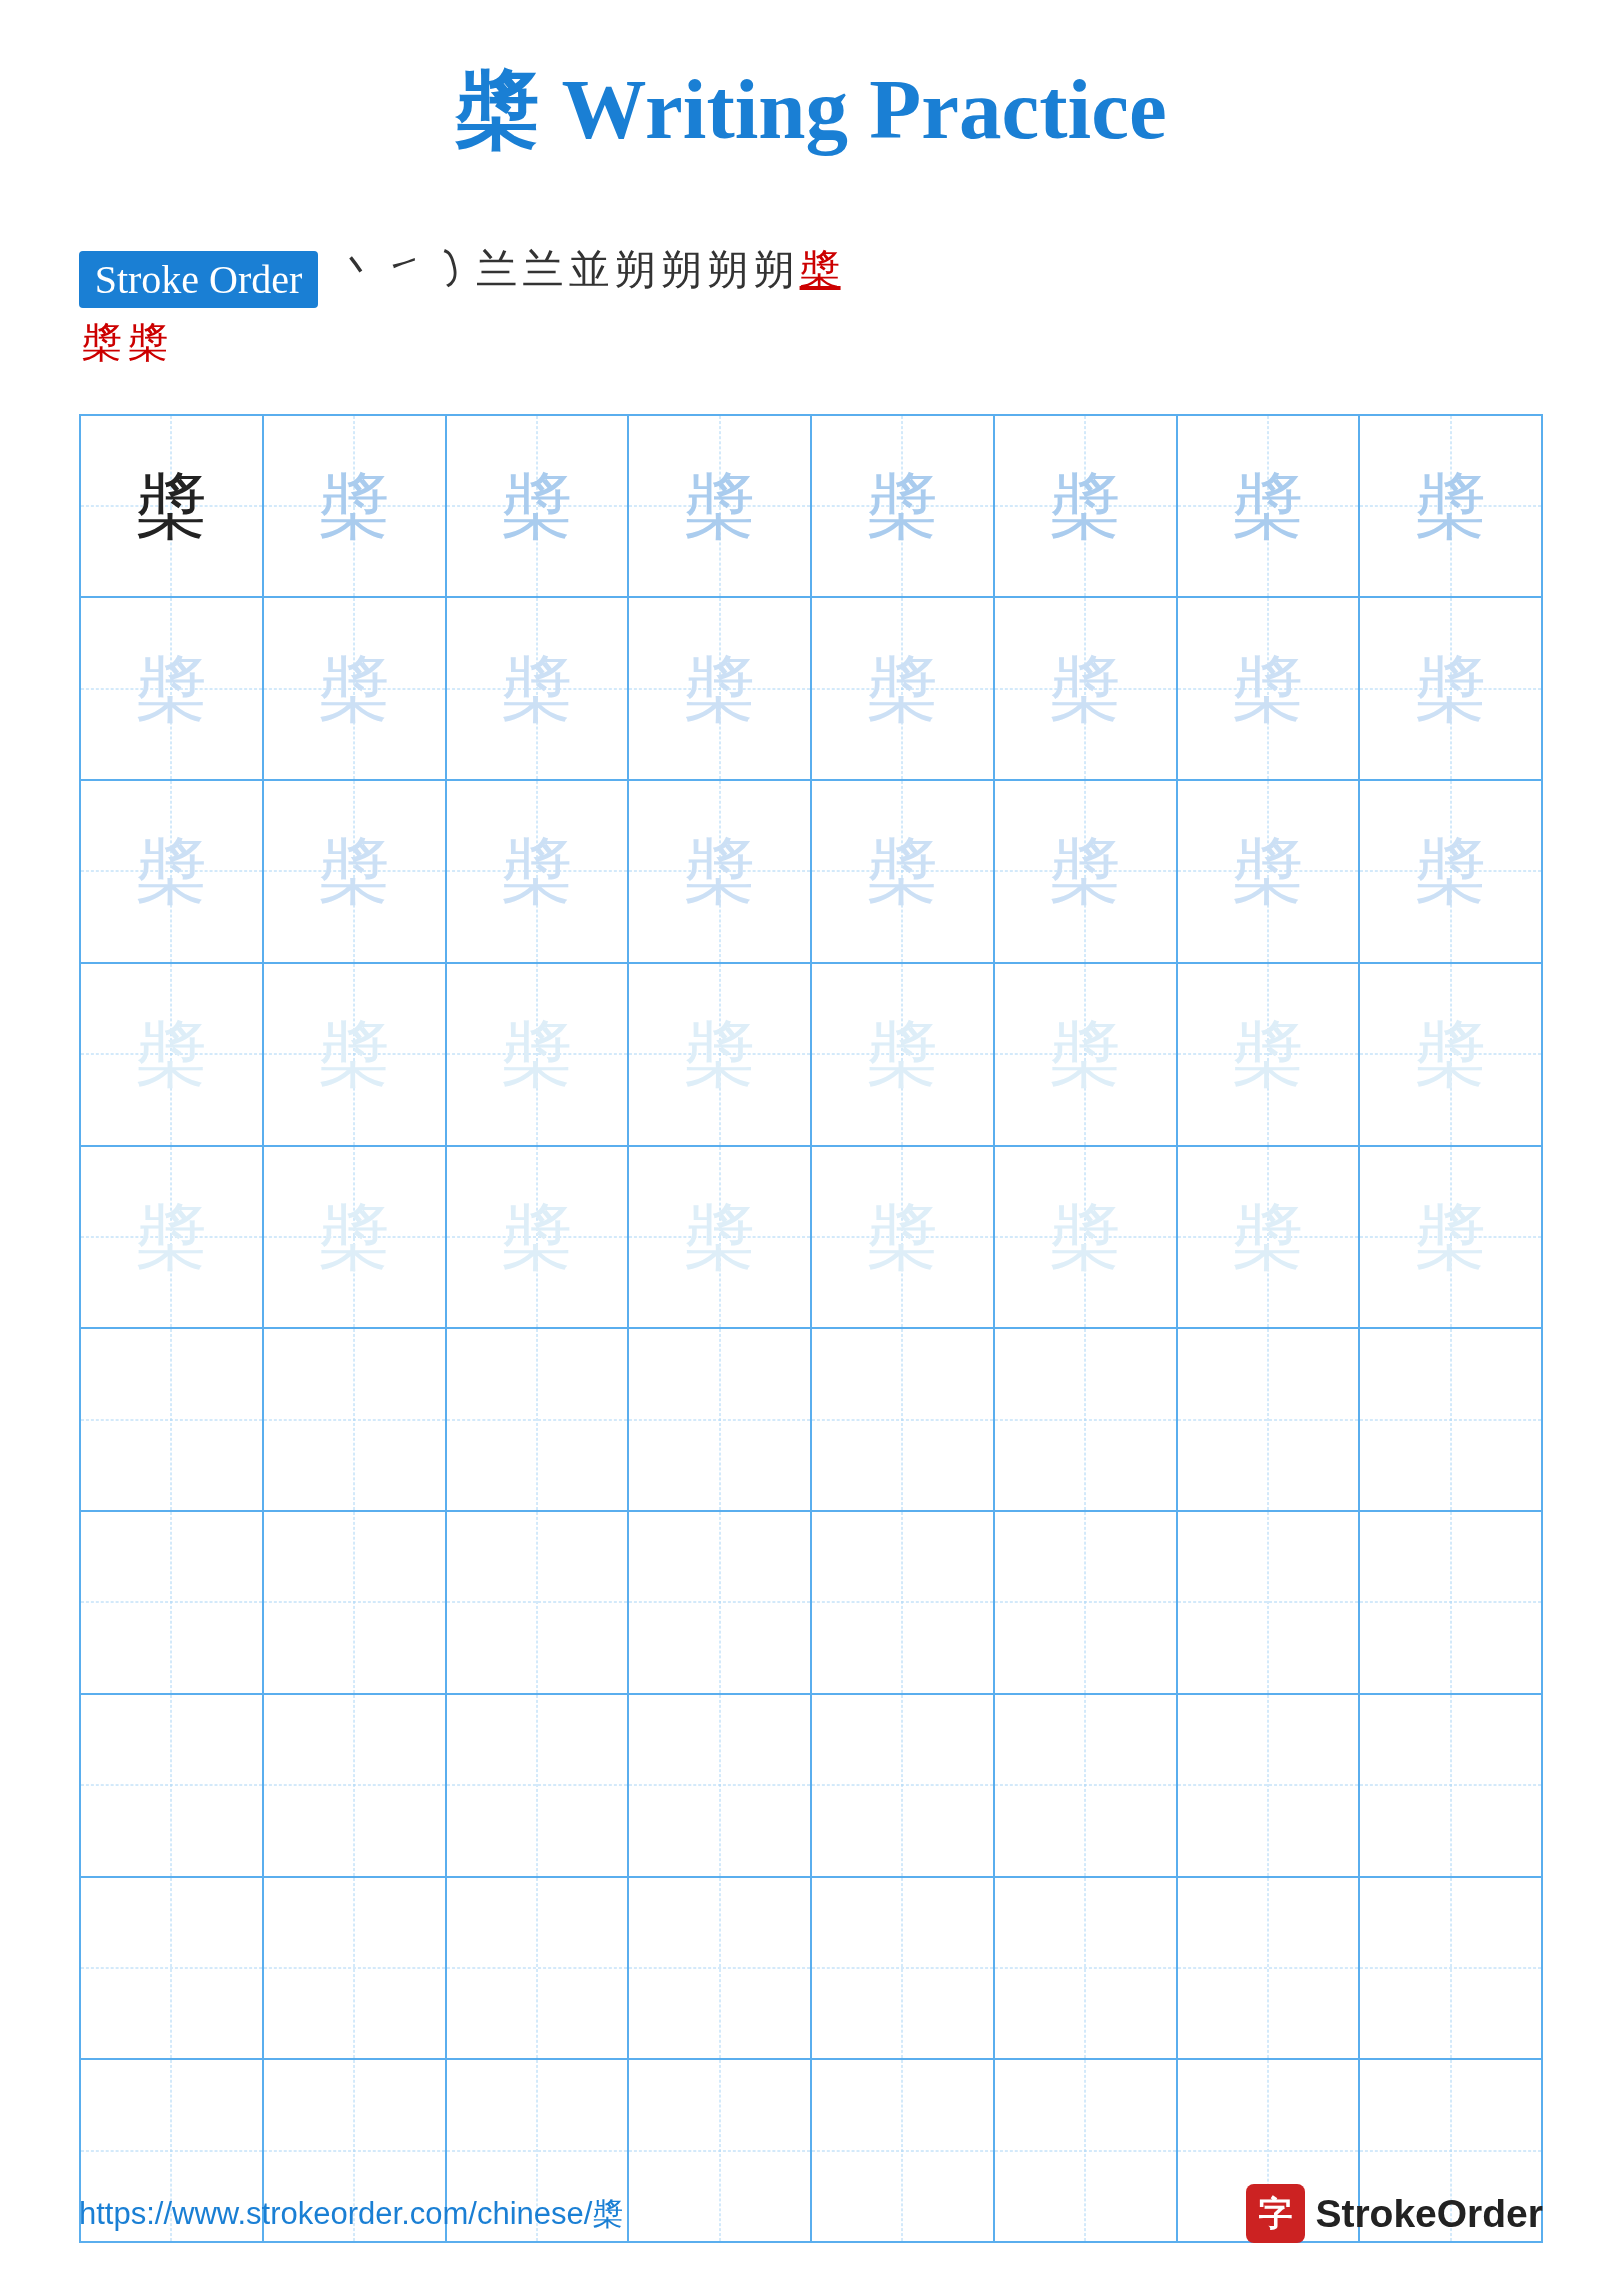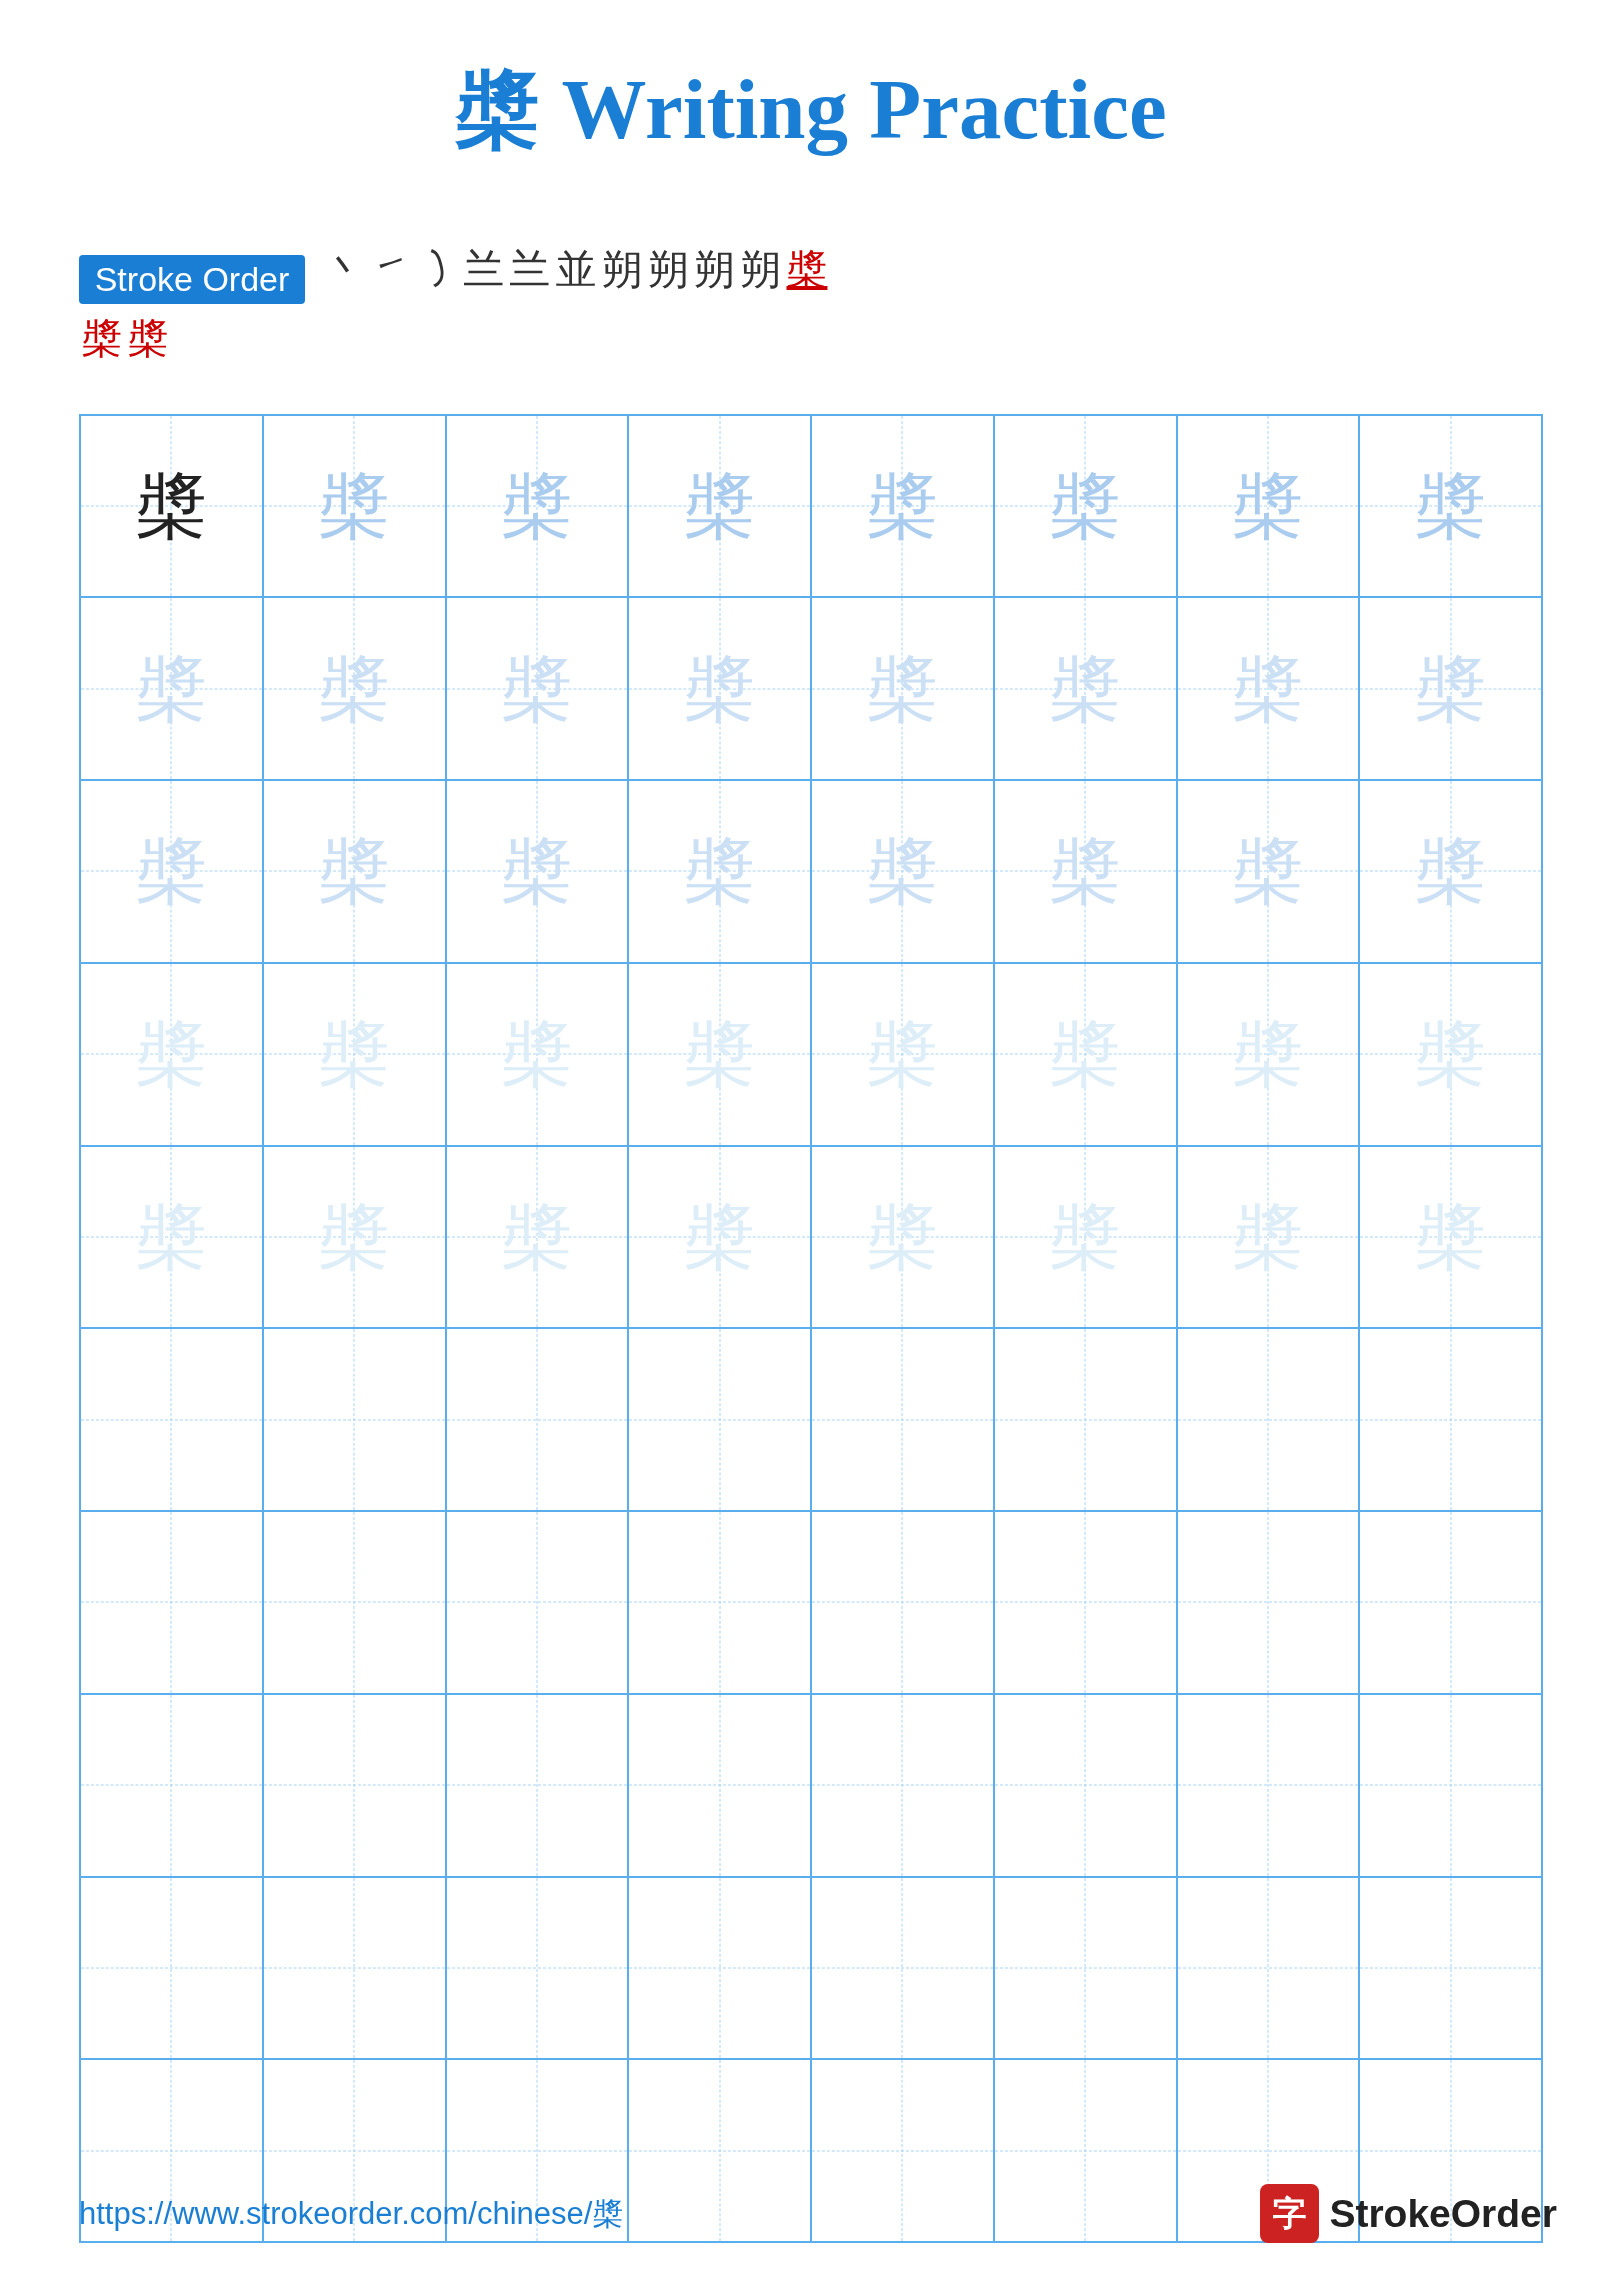--- a/index.html
+++ b/index.html
@@ -38,25 +38,25 @@
     .stroke-order-row {
       display: flex;
       align-items: center;
       flex-wrap: wrap;
       margin-bottom: 6.5px;
     }
 
     .stroke-order-badge {
       background: #1a7fd4;
       color: #ffffff;
-      font-size: 34px;
+      font-size: 40px;
       padding: 5.2px 15.7px;
       border-radius: 3.9px;
       margin-right: 19.6px;
-      font-family: Liberation Sans, sans-serif;
+      font-family: Liberation Serif, serif;
       white-space: nowrap;
       margin-top: 21px;
     }
 
     .stroke-chars {
       display: flex;
       align-items: center;
       flex-wrap: wrap;
       gap: 5.2px;
     }
@@ -149,21 +149,21 @@
 
     .grid-char.very-light {
       color: #deeef8;
     }
 
     
     .footer {
       position: absolute;
       bottom: 52px;
       left: 79px;
-      right: 65px;
+      right: 79px;
       display: flex;
       align-items: center;
       justify-content: space-between;
     }
 
     .footer-url {
       font-size: 31px;
       color: #1a7fd4;
       font-family: sans-serif;
     }

